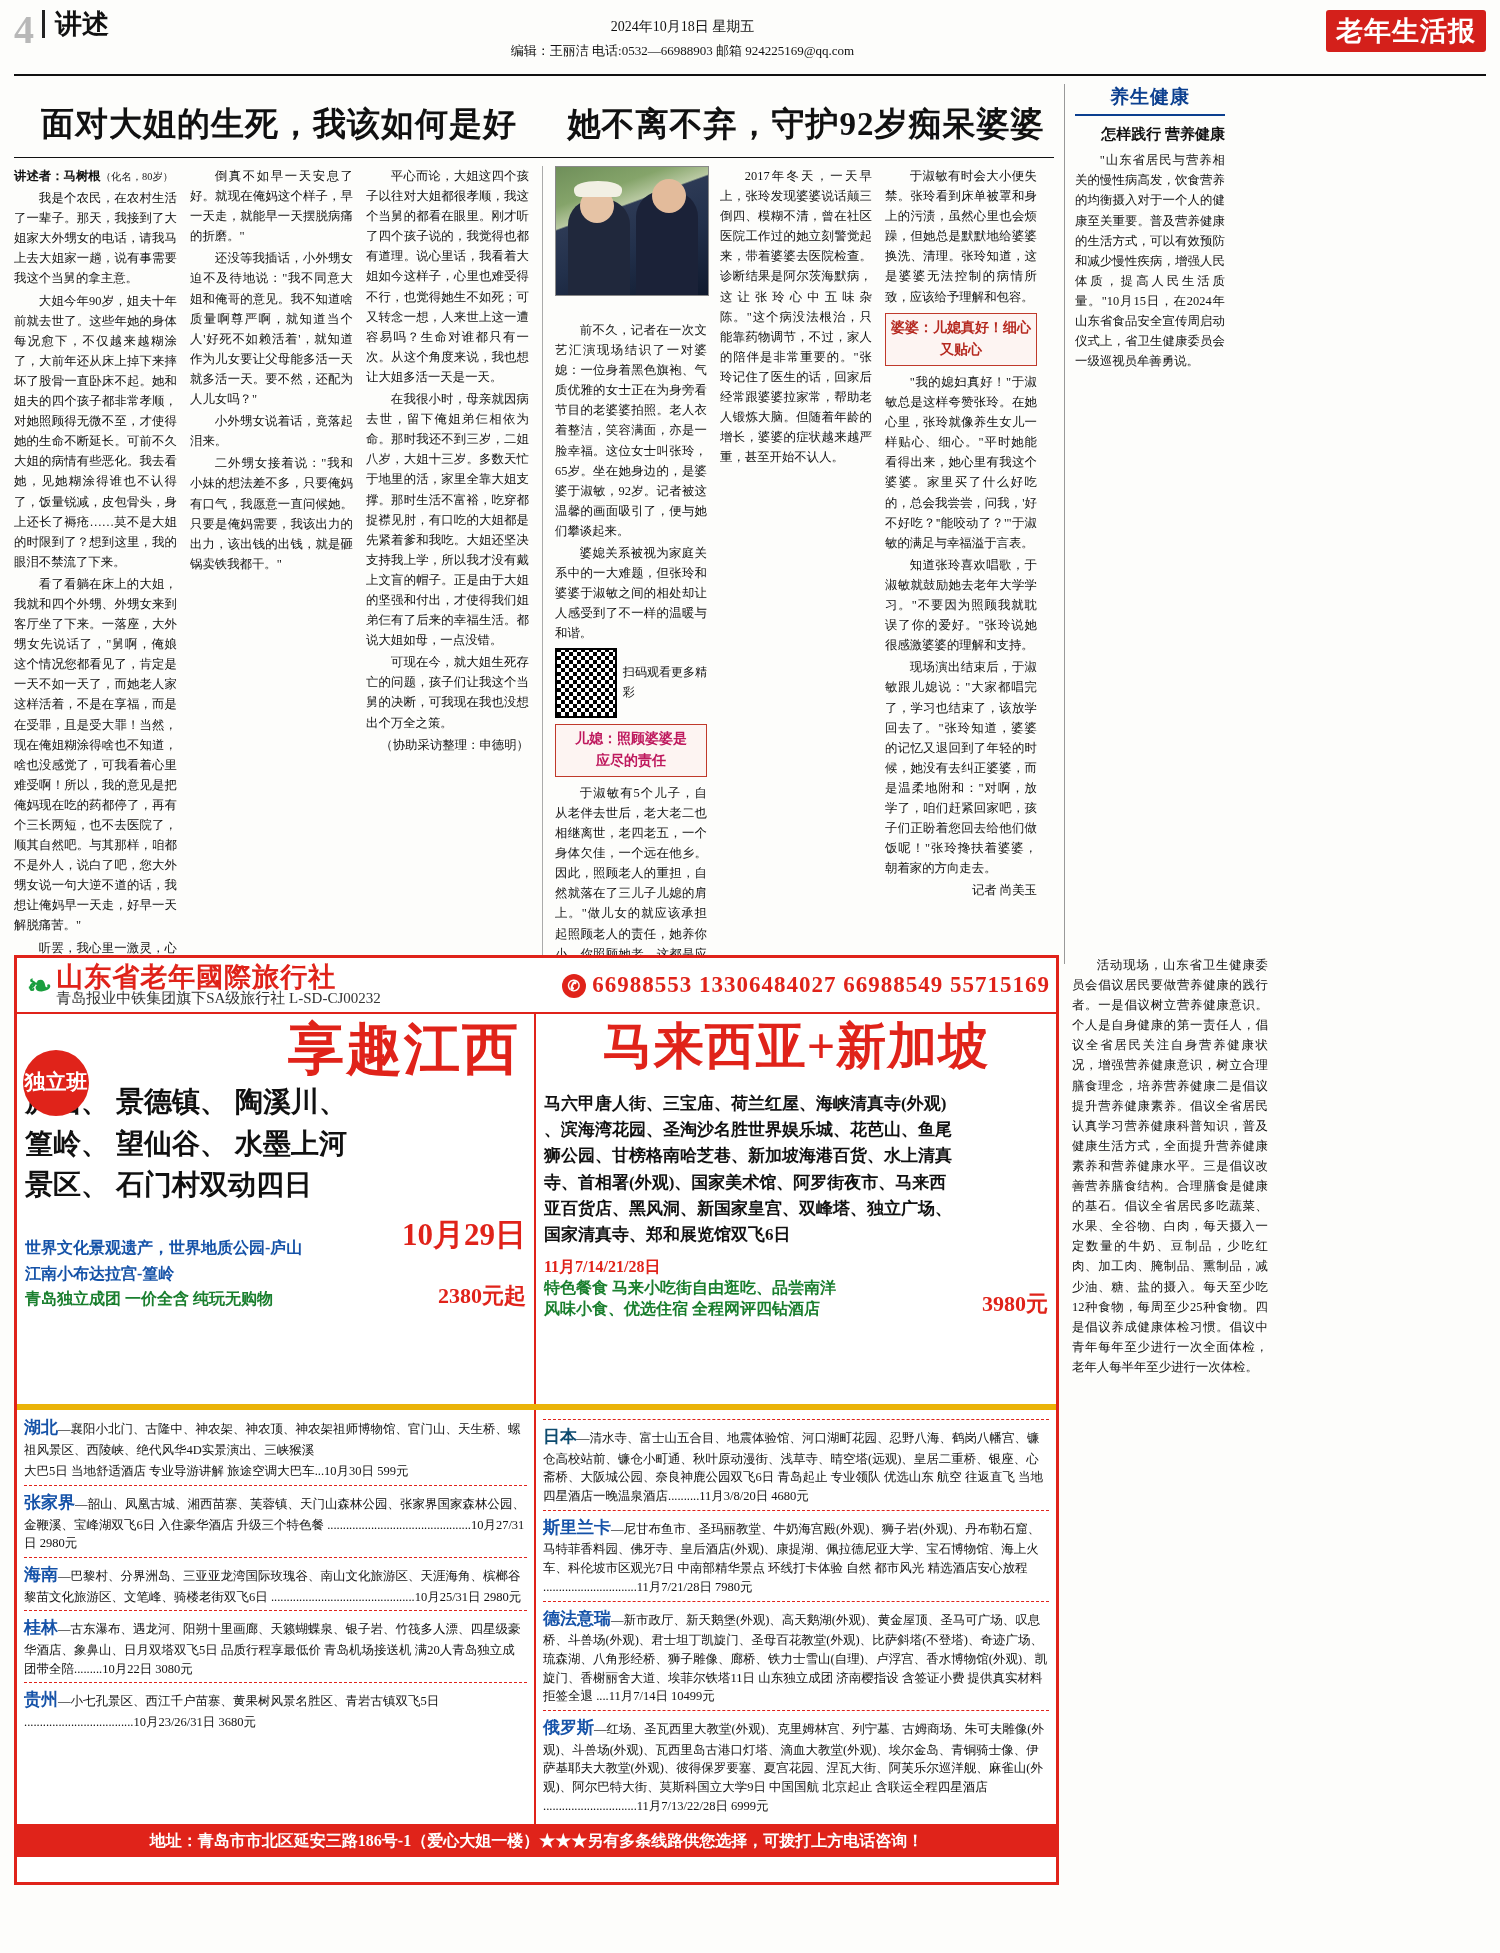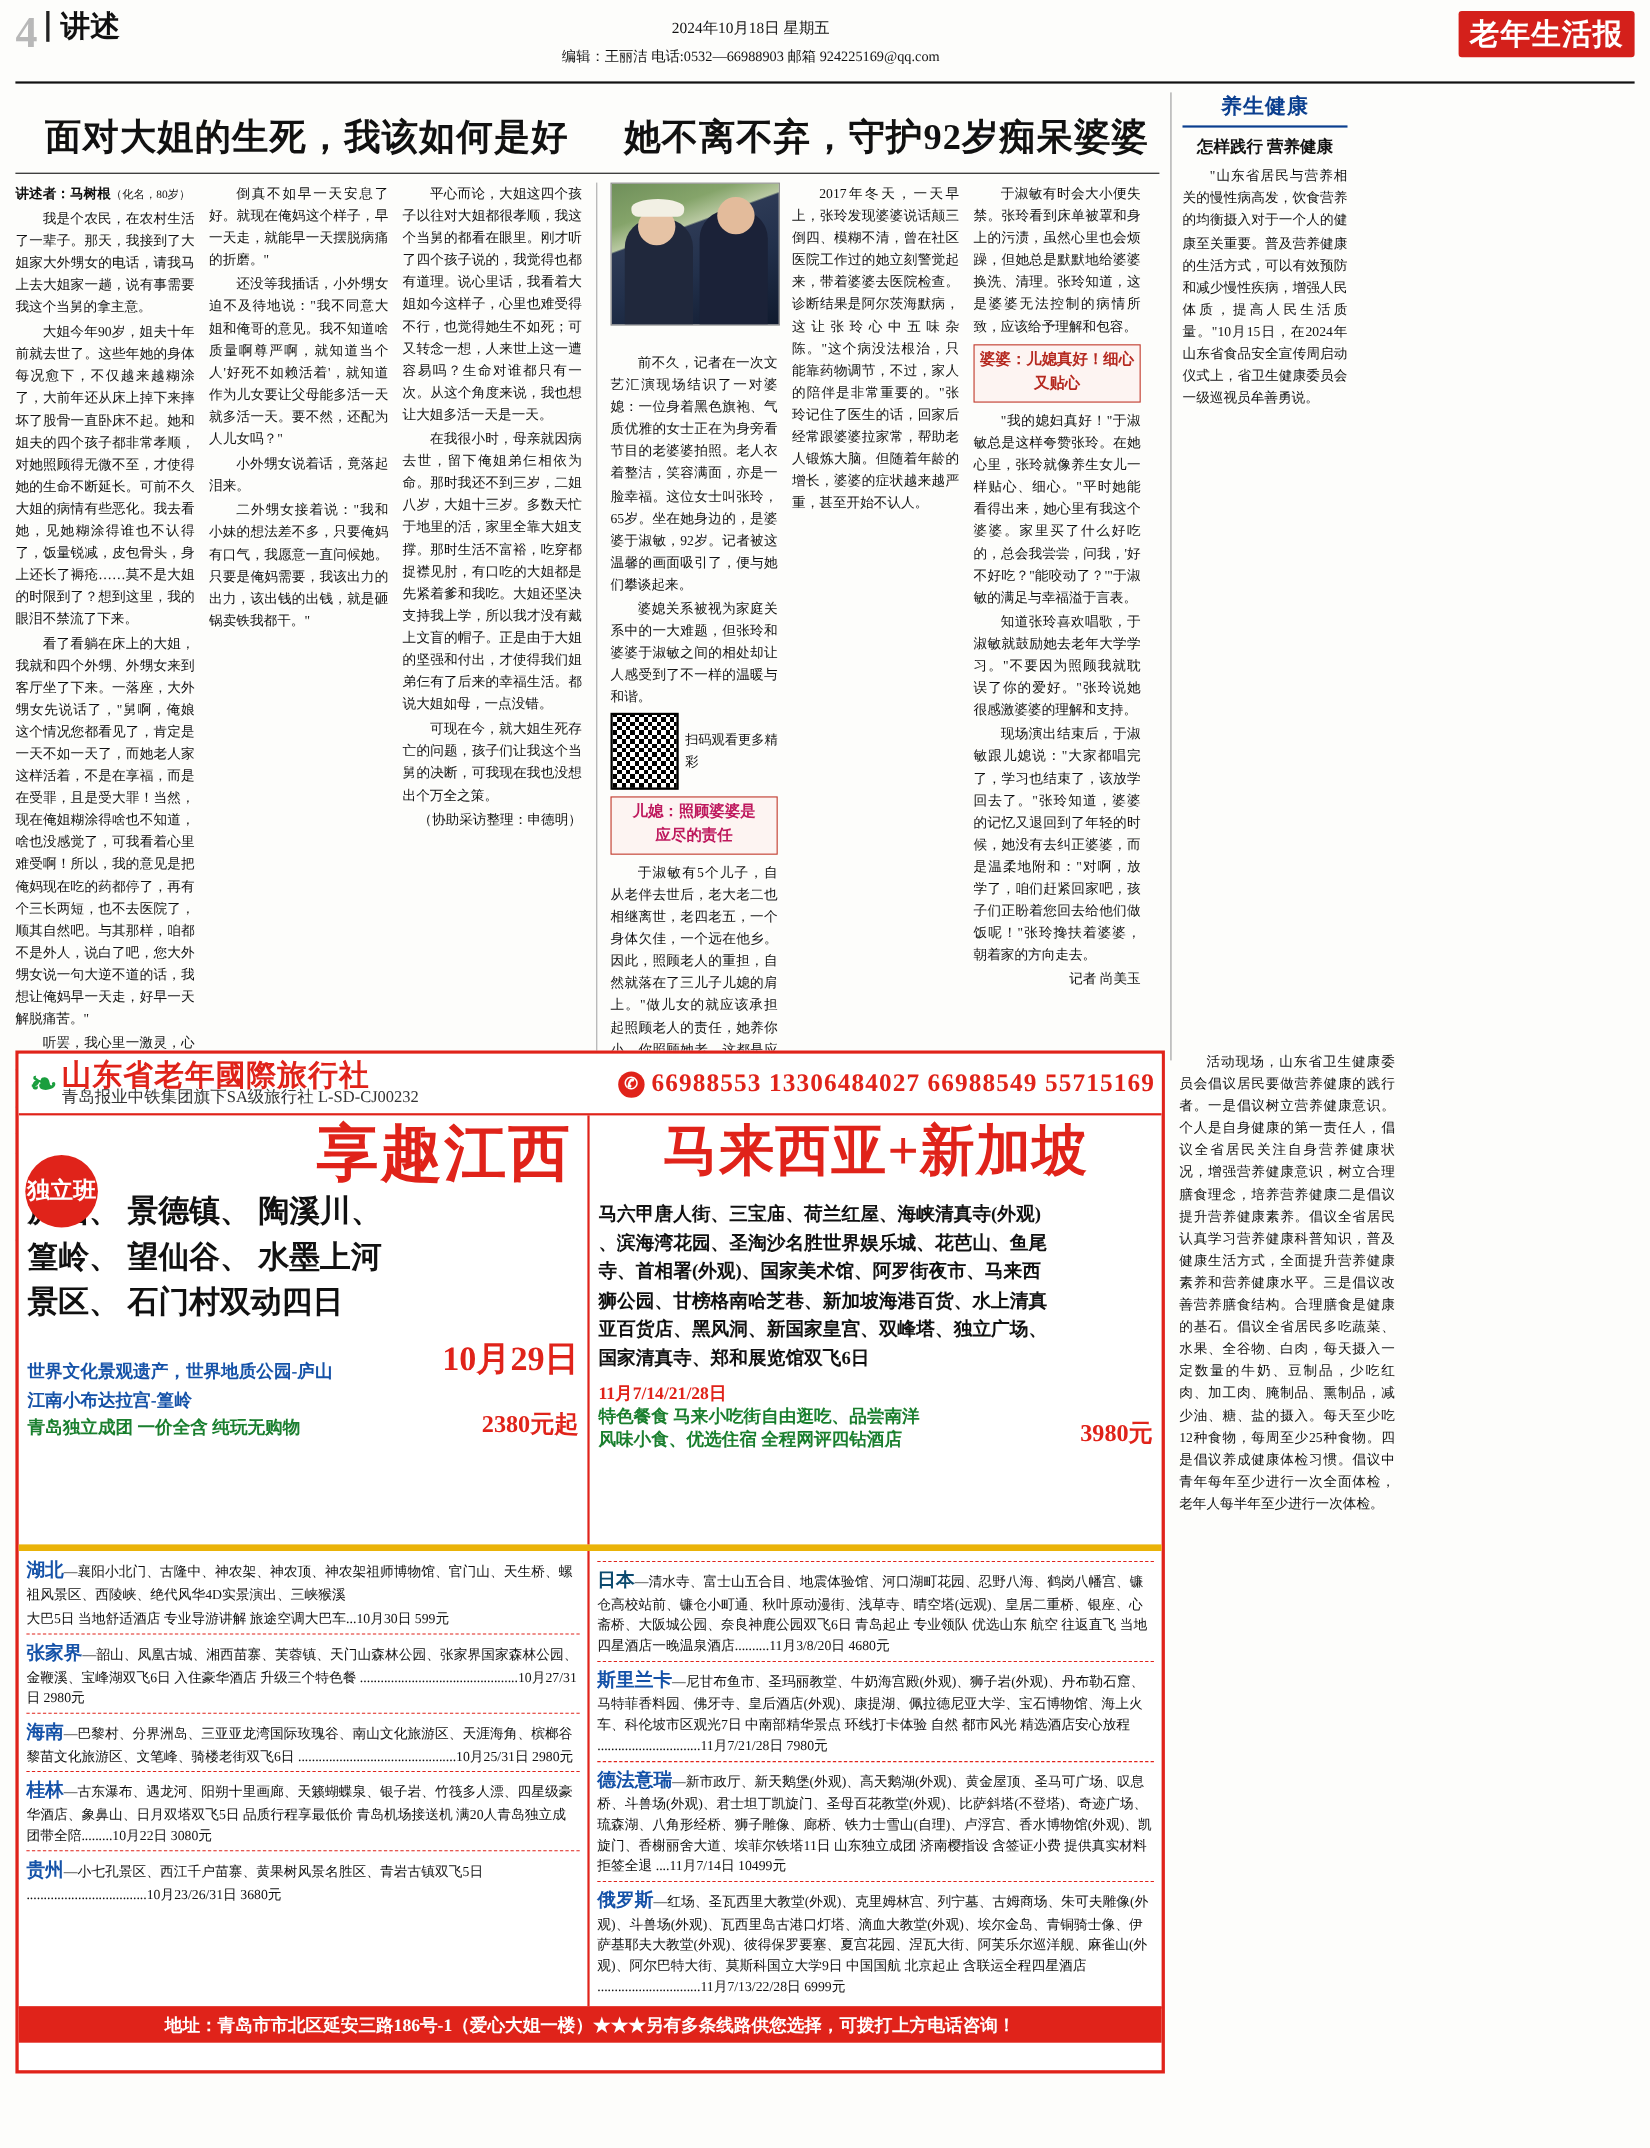--- a/index.html
+++ b/index.html
@@ -73,21 +73,21 @@
     background:#fdf4f2;
   }
   .sub-head2{
     text-align:center;font-weight:bold;font-size:14px;
     border:1px solid #c0392b;color:#b5281f;padding:3px 0;margin:6px 0 6px 0;
     background:#fdf4f2;
   }
 
   
   .side-title{font-size:19px;font-weight:bold;text-align:center;color:#0b3f8f;letter-spacing:1px;padding-bottom:4px;border-bottom:2px solid #0b3f8f;}
-  .side-sub{font-size:15px;font-weight:bold;text-align:center;line-height:1.35;margin:8px 0 6px 0;}
+  .side-sub{font-size:15px;font-weight:bold;text-align:right;line-height:1.35;margin:8px 0 6px 0;}
   .side-body{font-size:12.4px;line-height:1.62;text-align:justify;}
   .side-body p{margin:0 0 2px 0;text-indent:2em;}
 
   
   .ad{position:absolute;left:14px;top:955px;width:1045px;height:930px;border:3px solid #e0231a;box-sizing:border-box;background:#fff;}
   .ad-top{display:flex;align-items:center;background:#fff;border-bottom:2px solid #e0231a;height:54px;padding:0 6px;}
   .ad-logo-mark{color:#1a9e3e;font-size:30px;font-weight:bold;padding:0 4px;}
   .ad-agency{color:#e0231a;font-weight:bold;font-size:27px;letter-spacing:1px;line-height:1;}
   .ad-agency small{display:block;font-size:15px;color:#333;font-weight:normal;letter-spacing:0;}
   .ad-phones{flex:1;text-align:right;color:#e0231a;font-weight:bold;font-size:23px;letter-spacing:1px;}
@@ -284,22 +284,22 @@
             </div>
           </div>
         </div>
       </div>
 
       <div class="ad-r">
         <div class="ad-title-r">马来西亚+新加坡</div>
         <div class="route-r">
           <div>马六甲唐人街、三宝庙、荷兰红屋、海峡清真寺(外观)</div>
           <div>、滨海湾花园、圣淘沙名胜世界娱乐城、花芭山、鱼尾</div>
+          <div>狮公园、甘榜格南哈芝巷、新加坡海港百货、水上清真</div>
           <div>寺、首相署(外观)、国家美术馆、阿罗街夜市、马来西</div>
-          <div>狮公园、甘榜格南哈芝巷、新加坡海港百货、水上清真</div>
           <div>亚百货店、黑风洞、新国家皇宫、双峰塔、独立广场、</div>
           <div>国家清真寺、郑和展览馆双飞6日</div>
         </div>
         <div class="price-row" style="margin-top:8px;">
           <div style="font-size:16px;">
             <div class="red">11月7/14/21/28日</div>
             <div class="green">特色餐食 马来小吃街自由逛吃、品尝南洋</div>
             <div class="green">风味小食、优选住宿 全程网评四钻酒店</div>
           </div>
           <div class="price-big"><span>3980</span><span>元</span></div>

